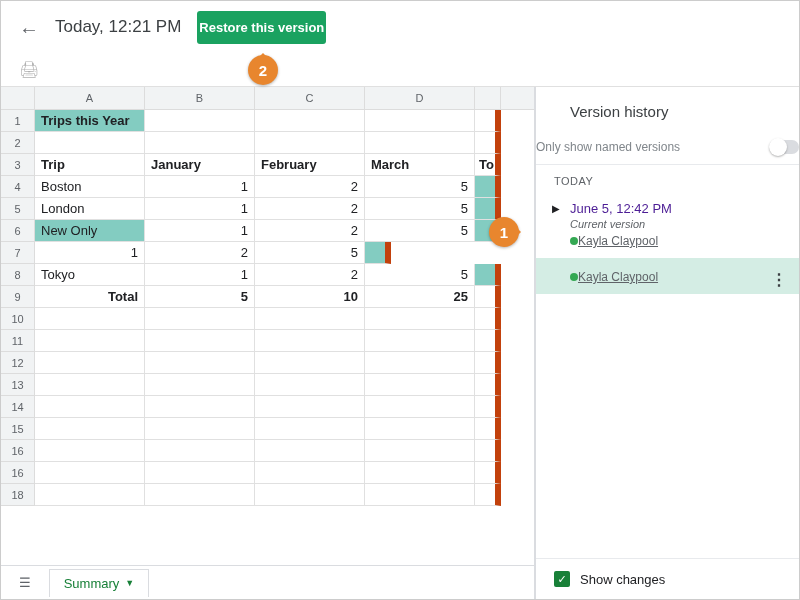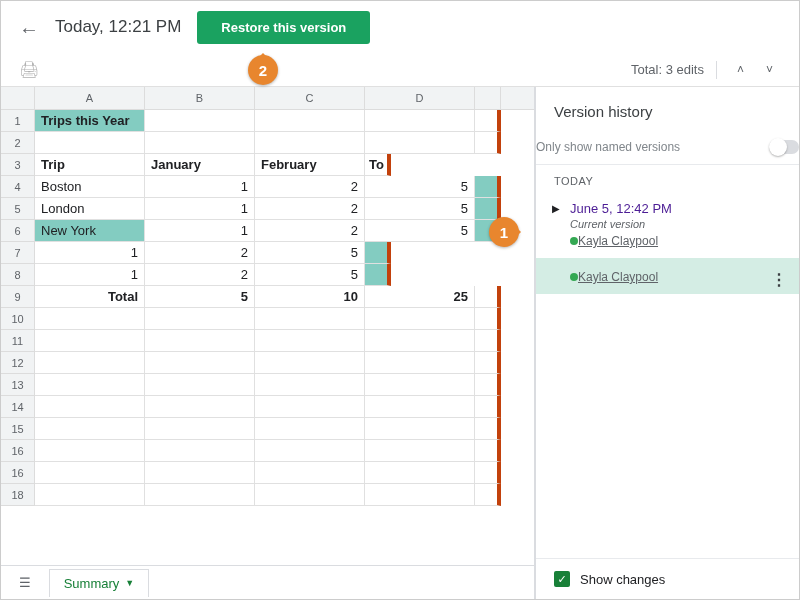--- a/index.html
+++ b/index.html
@@ -1,44 +1,44 @@
 <!DOCTYPE html>
 <html><head>
 <meta charset="utf-8">
 <style>
   * { box-sizing: border-box; margin: 0; padding: 0; }
   body { font-family: Arial, 'Helvetica Neue', sans-serif; font-size: 13px; color: #202124; background: #fff; width: 800px; height: 600px; overflow: hidden; position: relative; border: 1px solid #ccc; }
   .top-bar { display: flex; align-items: center; height: 52px; padding: 0 18px; gap: 16px; }
   .back-arrow { font-size: 20px; color: #5f6368; cursor: pointer; }
   .title-text { font-size: 17px; color: #3c4043; }
-  .restore-btn { background: #1aa260; color: #fff; border: none; padding: 9px 24px; font-size: 13px; font-weight: bold; border-radius: 3px; cursor: pointer; }
+  .restore-btn { background: #1aa260; color: #fff; border: none; padding: 9px 2px; font-size: 13px; font-weight: bold; border-radius: 3px; cursor: pointer; }
   .tool-row { display: flex; align-items: center; height: 34px; padding: 0 18px; justify-content: space-between; border-bottom: 1px solid #e0e0e0; }
   .print-icon { color: #b0b0b0; font-size: 16px; }
   .edit-nav { display: flex; align-items: center; gap: 6px; color: #5f6368; font-size: 13px; }
   .edit-nav .sep { width: 1px; height: 18px; background: #dadce0; margin: 0 6px; }
   .chev { padding: 4px 8px; cursor: pointer; color: #5f6368; font-size: 12px; }
   .main-flex { display: flex; height: calc(100% - 86px); }
   .sheet-area { flex: 1; display: flex; flex-direction: column; overflow: hidden; position: relative; border-right: 1px solid #dadce0; }
   .col-headers { display: flex; background: #f1f3f4; border-bottom: 1px solid #dcdcdc; }
   .corner { width: 34px; height: 22px; border-right: 1px solid #dcdcdc; }
   .col-h { width: 110px; height: 22px; text-align: center; font-size: 11px; color: #5f6368; line-height: 22px; border-right: 1px solid #dcdcdc; }
   .grid { flex: 1; overflow: hidden; }
   .row { display: flex; height: 22px; }
   .row-h { width: 34px; background: #f1f3f4; border-right: 1px solid #dcdcdc; border-bottom: 1px solid #dcdcdc; text-align: center; font-size: 11px; color: #5f6368; line-height: 22px; }
   .cell { width: 110px; border-right: 1px solid #e0e0e0; border-bottom: 1px solid #e0e0e0; padding: 0 6px; line-height: 22px; font-size: 13px; overflow: hidden; white-space: nowrap; }
-  .ecol { width: 26px; border-right:4px solid #c2410c; border-bottom:1px solid #e0e0e0; }
+  .ecol { width: 26px; border-right:6px solid #c2410c; border-bottom:1px solid #e0e0e0; }
   .bold { font-weight: bold; }
   .right { text-align: right; }
   .hl { background: #83ccc1; }
   .tabs { display: flex; align-items: center; height: 34px; border-top: 1px solid #dadce0; padding-left: 10px; gap: 10px; }
   .tabs-menu { color: #5f6368; padding: 4px 8px; }
   .tab { padding: 6px 14px; border: 1px solid #dadce0; border-bottom: none; background: #fff; color: #188038; font-size: 13px; display: flex; align-items: center; gap: 6px; }
   .tab .drop { font-size: 9px; }
   .sidebar { width: 264px; display: flex; flex-direction: column; border-left: 1px solid #dadce0; }
-  .side-title { padding: 16px 18px 12px; font-size: 15px; color: #3c4043; }
+  .side-title { padding: 16px 18px 12px; font-size: 15px; color: #3c4043; margin-left: 16px; }
   .side-opt { display: flex; align-items: center; padding: 8px 0 10px; font-size: 12px; color: #80868b; justify-content: space-between; border-bottom: 1px solid #e8eaed; }
   .toggle { width: 30px; height: 14px; background: #dadce0; border-radius: 7px; position: relative; }
   .toggle::after { content:""; position:absolute; left:0; top:-2px; width:18px; height:18px; background:#fff; border-radius:50%; box-shadow:0 1px 2px rgba(0,0,0,.3); }
   .section-h { padding: 10px 18px 6px; font-size: 11px; color: #5f6368; letter-spacing: .5px; }
   .ver-list { flex: 1; }
   .ver-item { padding: 8px 18px 10px 34px; position: relative; cursor: pointer; }
   .ver-item.selected { background: #d4ede4; }
   .ver-item .caret { position: absolute; left: 16px; top: 10px; font-size: 10px; }
   .ver-time { font-size: 13px; color: #4c1d95; }
   .ver-item.selected .ver-time { color: #188038; font-weight: bold; }
@@ -58,26 +58,20 @@
 <body>
 
 <div class="top-bar">
   <span class="back-arrow">←</span>
   <span class="title-text">Today, 12:21 PM</span>
   <button class="restore-btn">Restore this version</button>
 </div>
 
 <div class="tool-row">
   <span class="print-icon">🖨</span>
-  <div class="edit-nav">
-    <span>Total: 3 edits</span>
-    <span class="sep"></span>
-    <span class="chev">˄</span>
-    <span class="chev">˅</span>
-  </div>
 </div>
 
 <div class="main-flex">
   <div class="sheet-area">
     <div class="col-headers">
       <div class="corner"></div>
       <div id="colh" style="display: flex;">
           <div class="col-h">A</div>
           <div class="col-h">B</div>
           <div class="col-h">C</div>
@@ -100,55 +94,57 @@
           <div class="cell"></div>
           <div class="cell"></div>
           <div class="cell"></div>
           <div class="ecol"></div>
         </div>
         <div class="row">
           <div class="row-h">3</div>
           <div class="cell bold">Trip</div>
           <div class="cell bold">January</div>
           <div class="cell bold">February</div>
+          <div class="cell bold">March</div>
           <div class="ecol bold" style="padding-left: 4px; line-height: 22px;">To</div>
         </div>
         <div class="row">
           <div class="row-h">4</div>
           <div class="cell">Boston</div>
           <div class="cell right">1</div>
           <div class="cell right">2</div>
           <div class="cell right">5</div>
           <div class="ecol hl"></div>
         </div>
         <div class="row">
           <div class="row-h">5</div>
           <div class="cell">London</div>
           <div class="cell right">1</div>
           <div class="cell right">2</div>
           <div class="cell right">5</div>
           <div class="ecol hl"></div>
         </div>
         <div class="row">
           <div class="row-h">6</div>
-          <div class="cell hl">New York</div>
+          <div class="cell hl">New Only</div>
           <div class="cell right">1</div>
           <div class="cell right">2</div>
           <div class="cell right">5</div>
           <div class="ecol hl"></div>
         </div>
         <div class="row">
           <div class="row-h">7</div>
           <div class="cell right">1</div>
           <div class="cell right">2</div>
           <div class="cell right">5</div>
           <div class="ecol hl"></div>
         </div>
         <div class="row">
           <div class="row-h">8</div>
+          <div class="cell">Tokyo</div>
           <div class="cell right">1</div>
           <div class="cell right">2</div>
           <div class="cell right">5</div>
           <div class="ecol hl"></div>
         </div>
         <div class="row">
           <div class="row-h">9</div>
           <div class="cell bold right">Total</div>
           <div class="cell bold right">5</div>
           <div class="cell bold right">10</div>

